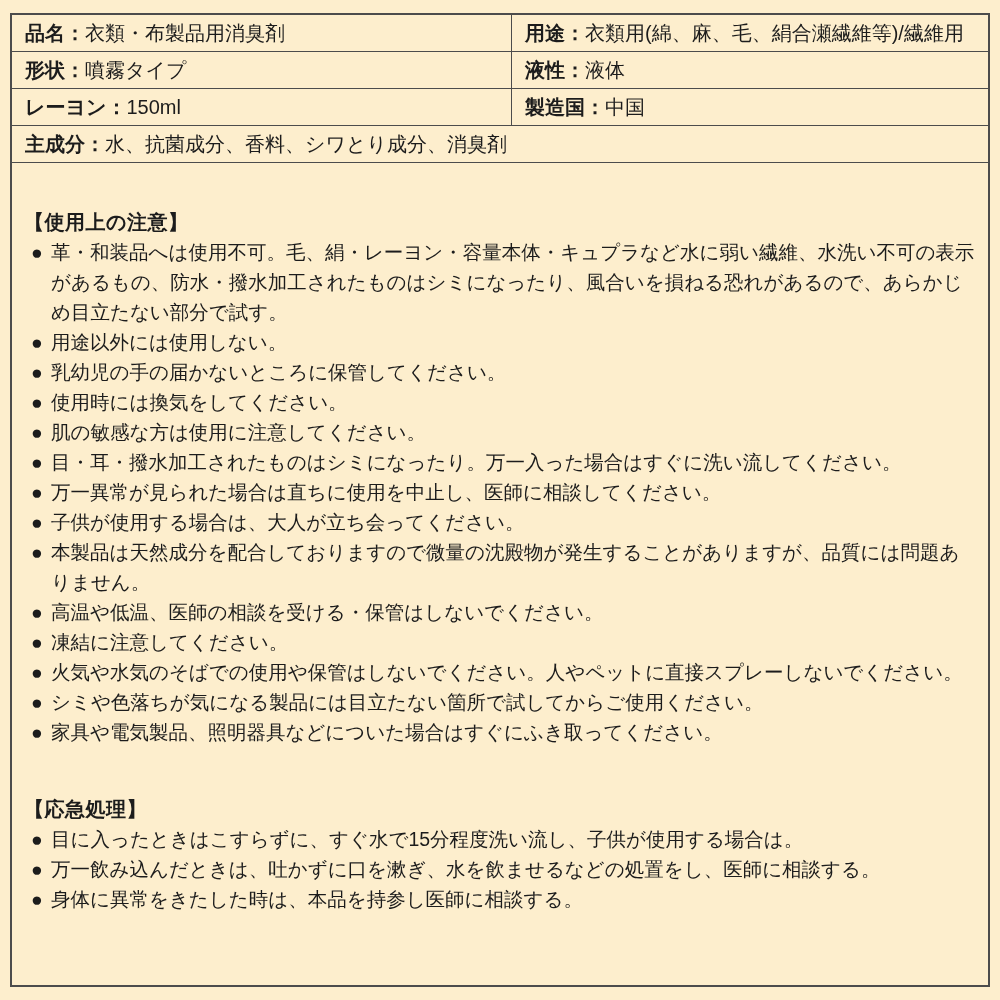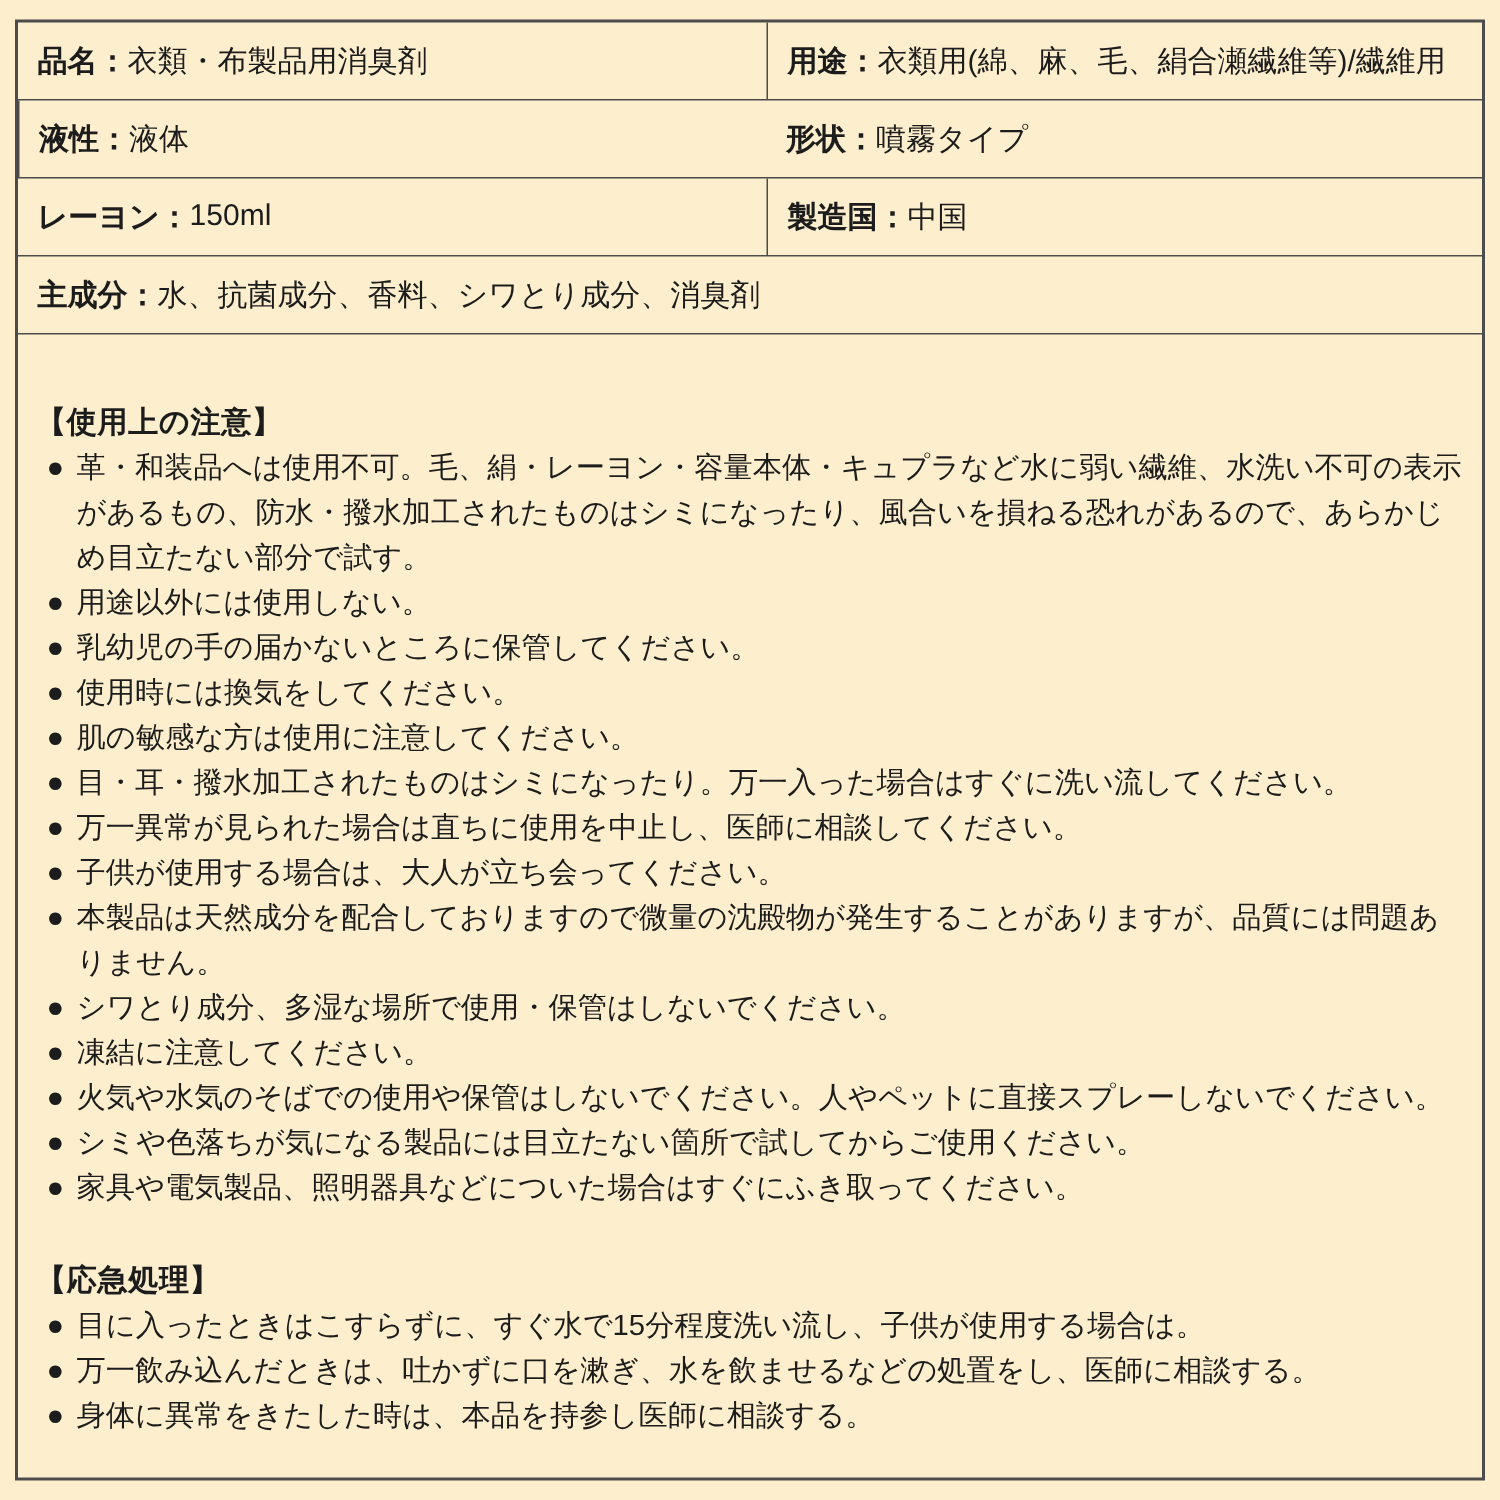--- a/index.html
+++ b/index.html
@@ -15,34 +15,34 @@
     left: 10px; top: 13px; right: 10px; bottom: 13px;
     border: 2px solid #4c4c4c;
     background: #fdeecd;
   }
 
   
   .spec-table { width: 100%; }
   .spec-row { display: grid; grid-template-columns: 499px 1fr; border-bottom: 1.4px solid #4c4c4c; }
   .spec-row.full { grid-template-columns: 1fr; }
   .spec-cell {
-    height: 51px;
+    height: 36px;
     display: flex; align-items: center;
     padding-left: 13px; padding-right: 6px;
     font-size: 20px;
     white-space: nowrap; overflow: hidden;
   }
   .spec-cell.divided { border-left: 1.4px solid #4c4c4c; }
   .spec-label { font-weight: 700; }
   .spec-value { font-weight: 400; }
 
   
   .label-body { padding: 0 10px 0 12px; }
   .section.precautions { margin-top: 44px; }
-  .section.first-aid   { margin-top: 32px; }
+  .section.first-aid   { margin-top: 47px; }
   .section-heading {
     font-size: 20px; font-weight: 700;
     line-height: 30px;
     letter-spacing: 0.5px;
   }
   .items { margin-left: 7px; }
   .item {
     display: flex;
     font-size: 19.5px;
     line-height: 30px;
@@ -62,27 +62,27 @@
         <span class="spec-label">品名：</span>
           <span class="spec-value">衣類・布製品用消臭剤</span>
       </div>
       <div class="spec-cell divided">
         <span class="spec-label">用途：</span>
           <span class="spec-value">衣類用(綿、麻、毛、絹合瀬繊維等)/繊維用</span>
       </div>
     </div>
 
     <div class="spec-row">
+      <div class="spec-cell">
+        <span class="spec-label">形状：</span>
+          <span class="spec-value">噴霧タイプ</span>
+      </div>
       <div class="spec-cell divided">
         <span class="spec-label">液性：</span>
           <span class="spec-value">液体</span>
-      </div>
-      <div class="spec-cell">
-        <span class="spec-label">形状：</span>
-          <span class="spec-value">噴霧タイプ</span>
       </div>
     </div>
 
     <div class="spec-row">
       <div class="spec-cell">
         <span class="spec-label">レーヨン：</span>
           <span class="spec-value">150ml</span>
       </div>
       <div class="spec-cell divided">
         <span class="spec-label">製造国：</span>
@@ -135,21 +135,21 @@
         <div class="item">
             <span class="bullet">●</span>
             <span class="item-text">子供が使用する場合は、大人が立ち会ってください。</span>
           </div>
         <div class="item">
             <span class="bullet">●</span>
             <span class="item-text">本製品は天然成分を配合しておりますので微量の沈殿物が発生することがありますが、品質には問題ありません。</span>
           </div>
         <div class="item">
             <span class="bullet">●</span>
-            <span class="item-text">シワとり成分、多湿な場所で使用・保管はしないでください。</span>
+            <span class="item-text">高温や低温、医師の相談を受ける・保管はしないでください。</span>
           </div>
         <div class="item">
             <span class="bullet">●</span>
             <span class="item-text">凍結に注意してください。</span>
           </div>
         <div class="item">
             <span class="bullet">●</span>
             <span class="item-text">火気や水気のそばでの使用や保管はしないでください。人やペットに直接スプレーしないでください。</span>
           </div>
         <div class="item">

